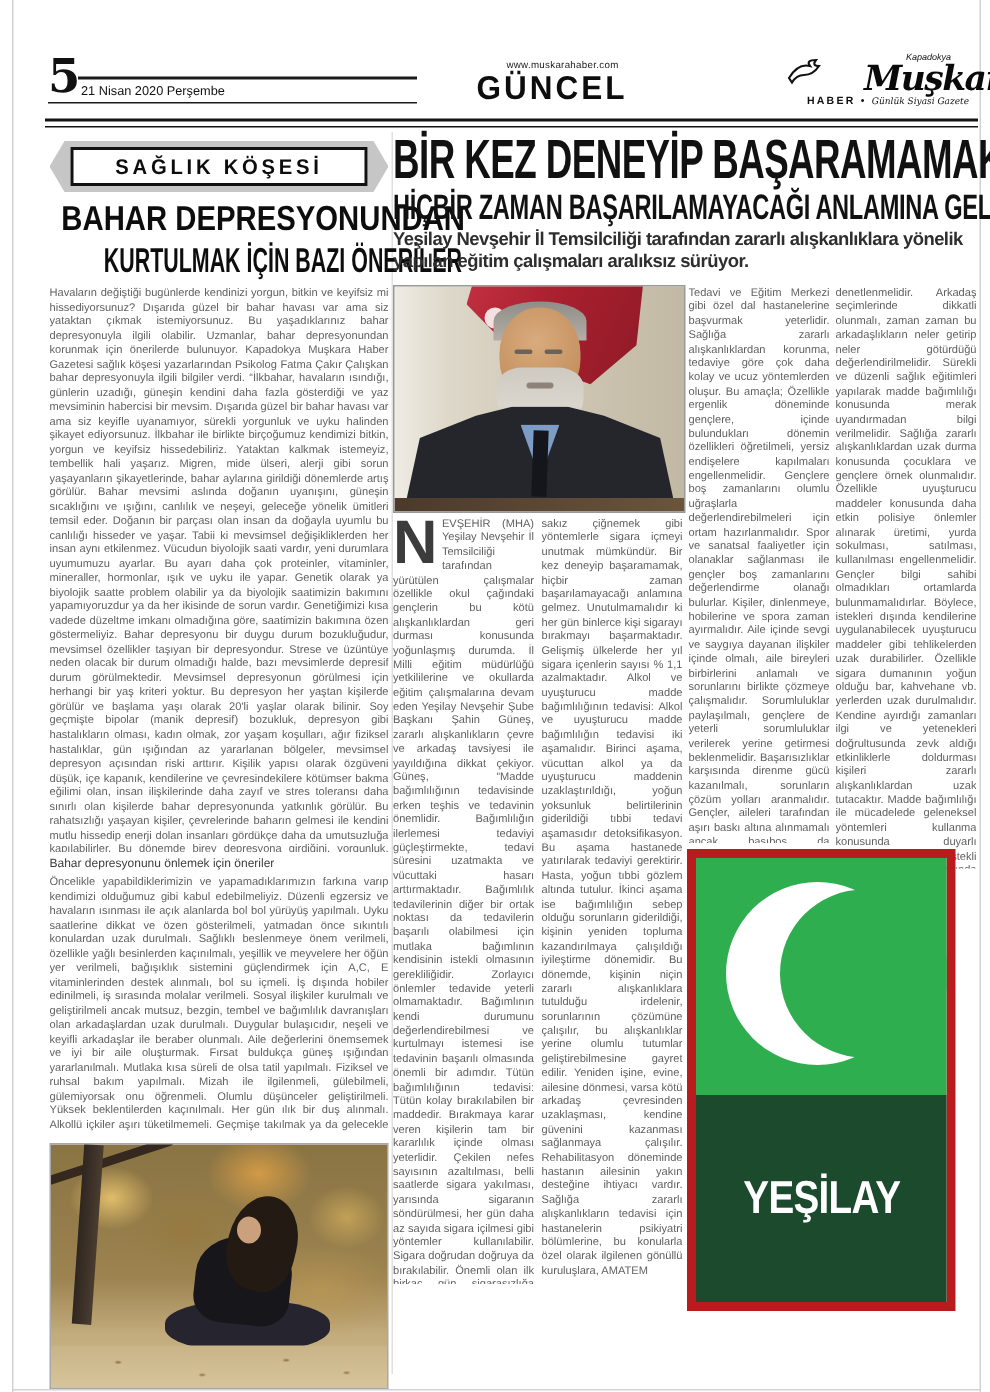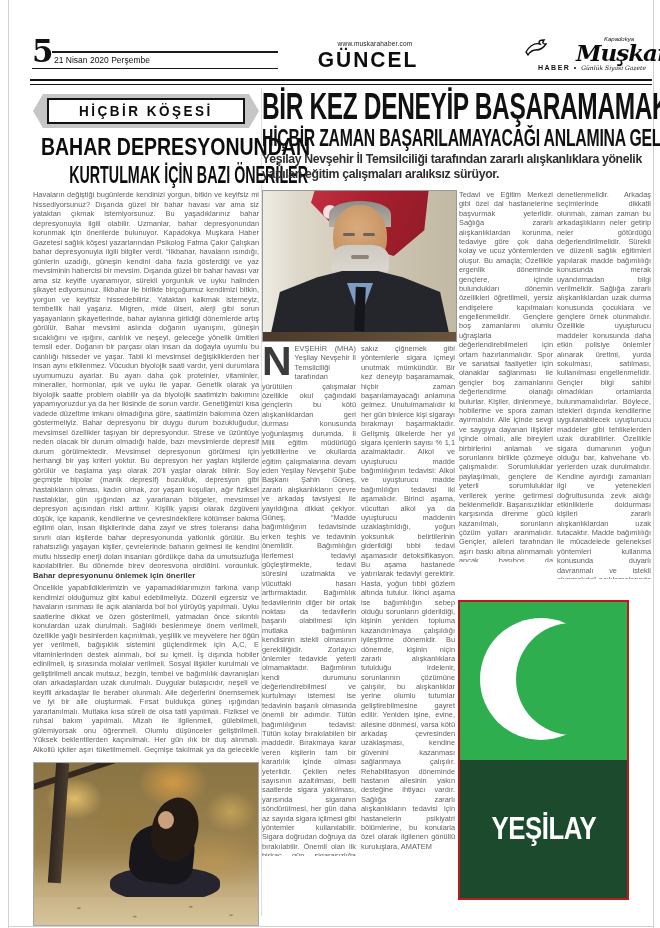--- a/index.html
+++ b/index.html
@@ -43,21 +43,21 @@
     border:2px solid #111;display:flex;align-items:center;justify-content:center;}
   .kicker-text{font-size:13.5px;font-weight:900;letter-spacing:2.5px;color:#0d0d0d;transform:scaleY(1.05);}
   .health-title{position:absolute;left:0;top:47px;width:226px;text-align:center;color:#0d0d0d;}
   .health-title .t1{display:block;font-size:21px;font-weight:900;white-space:nowrap;
     transform:scaleX(.93) scaleY(1.1);transform-origin:center;}
   .health-title .t2{display:block;font-size:21px;font-weight:900;white-space:nowrap;
     transform:scaleX(.68) scaleY(1.1);transform-origin:center;margin-top:4px;}
   .health-body{position:absolute;left:0;width:226px;font-size:7.4px;line-height:1.285;color:#616161;
     text-align:justify;overflow:hidden;}
   .hb1{top:102px;height:378px;}
-  .health-subhead{position:absolute;left:0;top:483px;width:226px;font-size:8px;font-weight:bold;color:#3d3d3d;}
+  .health-subhead{position:absolute;left:0;top:483px;width:226px;font-size:8px;font-weight:normal;color:#3d3d3d;}
   .hb2{top:495px;height:172px;}
 
   
   .photo-woman{position:absolute;left:0;top:674px;width:224px;height:162px;border:1px solid #a8a8a8;
     overflow:hidden;
     background:
       radial-gradient(40px 30px at 18% 22%,rgba(233,196,110,.9),rgba(233,196,110,0) 70%),
       radial-gradient(50px 36px at 62% 12%,rgba(222,160,70,.85),rgba(222,160,70,0) 70%),
       radial-gradient(36px 30px at 88% 30%,rgba(205,170,90,.8),rgba(205,170,90,0) 70%),
       radial-gradient(60px 40px at 40% 35%,rgba(150,120,60,.7),rgba(150,120,60,0) 70%),
@@ -111,21 +111,21 @@
   .desk{position:absolute;left:0;bottom:0;width:100%;height:9px;background:linear-gradient(90deg,#4b3a2b,#6a543c);}
 
   .acol{position:absolute;width:94px;font-size:7.4px;line-height:1.27;color:#5f5f5f;text-align:justify;overflow:hidden;}
   .c1{left:0;top:258px;height:512px;}
   .c2{left:99px;top:258px;height:534px;}
   .c3{left:197px;top:104px;height:372px;}
   .c4{left:295px;top:104px;height:389px;}
   .dropcap{float:left;font-size:41px;line-height:32px;font-weight:bold;color:#3c3c3c;margin:1px 3px 0 0;}
 
   
-  .yesilay{position:absolute;left:196px;top:514px;width:167px;height:296px;border:2px solid #b91c1c;}
+  .yesilay{position:absolute;left:196px;top:480px;width:167px;height:296px;border:6px solid #b91c1c;}
   .y-top{position:absolute;left:0;top:0;width:167px;height:158px;background:var(--yesilay-green,#2fae4f);overflow:hidden;}
   .crescent{position:absolute;left:20px;top:16px;width:122px;height:122px;border-radius:50%;background:#fff;}
   .crescent::after{content:"";position:absolute;left:36px;top:5px;width:112px;height:112px;border-radius:50%;
     background:var(--yesilay-green,#2fae4f);}
   .y-bottom{position:absolute;left:0;top:158px;width:167px;height:138px;background:var(--yesilay-dark-green,#1b4a2d);
     display:flex;align-items:center;justify-content:center;}
   .y-word{font-size:28px;font-weight:900;color:#fff;letter-spacing:-.5px;transform:scaleX(.92) scaleY(1.1);}
 </style>
 </head>
 <body>
@@ -155,21 +155,21 @@
       </span>
     </div>
   </div>
   <div class="hdr-rule1"></div>
   <div class="hdr-rule2"></div>
   <div class="col-sep"></div>
 
   <aside class="health">
     <div class="kicker-ribbon">
       <div class="kicker-inner">
-        <span class="kicker-text">HİÇBİR KÖŞESİ</span>
+        <span class="kicker-text">SAĞLIK KÖŞESİ</span>
       </div>
     </div>
     <h2 class="health-title" style="margin:0;">
       <span class="t1">BAHAR DEPRESYONUNDAN</span>
       <span class="t2">KURTULMAK İÇİN BAZI ÖNERİLER</span>
     </h2>
     <p class="health-body hb1" style="margin:0;">Havaların değiştiği bugünlerde kendinizi yorgun, bitkin ve keyifsiz mi hissediyorsunuz? Dışarıda güzel bir bahar havası var ama siz yataktan çıkmak istemiyorsunuz. Bu yaşadıklarınız bahar depresyonuyla ilgili olabilir. Uzmanlar, bahar depresyonundan korunmak için önerilerde bulunuyor. Kapadokya Muşkara Haber Gazetesi sağlık köşesi yazarlarından Psikolog Fatma Çakır Çalışkan bahar depresyonuyla ilgili bilgiler verdi. “İlkbahar, havaların ısındığı, günlerin uzadığı, güneşin kendini daha fazla gösterdiği ve yaz mevsiminin habercisi bir mevsim. Dışarıda güzel bir bahar havası var ama siz keyifle uyanamıyor, sürekli yorgunluk ve uyku halinden şikayet ediyorsunuz. İlkbahar ile birlikte birçoğumuz kendimizi bitkin, yorgun ve keyifsiz hissedebiliriz. Yataktan kalkmak istemeyiz, tembellik hali yaşarız. Migren, mide ülseri, alerji gibi sorun yaşayanların şikayetlerinde, bahar aylarına girildiği dönemlerde artış görülür. Bahar mevsimi aslında doğanın uyanışını, güneşin sıcaklığını ve ışığını, canlılık ve neşeyi, geleceğe yönelik ümitleri temsil eder. Doğanın bir parçası olan insan da doğayla uyumlu bu canlılığı hisseder ve yaşar. Tabii ki mevsimsel değişikliklerden her insan aynı etkilenmez. Vücudun biyolojik saati vardır, yeni durumlara uyumumuzu ayarlar. Bu ayarı daha çok proteinler, vitaminler, mineraller, hormonlar, ışık ve uyku ile yapar. Genetik olarak ya biyolojik saatte problem olabilir ya da biyolojik saatimizin bakımını yapamıyoruzdur ya da her ikisinde de sorun vardır. Genetiğimizi kısa vadede düzeltme imkanı olmadığına göre, saatimizin bakımına özen göstermeliyiz. Bahar depresyonu bir duygu durum bozukluğudur, mevsimsel özellikler taşıyan bir depresyondur. Strese ve üzüntüye neden olacak bir durum olmadığı halde, bazı mevsimlerde depresif durum görülmektedir. Mevsimsel depresyonun görülmesi için herhangi bir yaş kriteri yoktur. Bu depresyon her yaştan kişilerde görülür ve başlama yaşı olarak 20'li yaşlar olarak bilinir. Soy geçmişte bipolar (manik depresif) bozukluk, depresyon gibi hastalıkların olması, kadın olmak, zor yaşam koşulları, ağır fiziksel hastalıklar, gün ışığından az yararlanan bölgeler, mevsimsel depresyon açısından riski arttırır. Kişilik yapısı olarak özgüveni düşük, içe kapanık, kendilerine ve çevresindekilere kötümser bakma eğilimi olan, insan ilişkilerinde daha zayıf ve stres toleransı daha sınırlı olan kişilerde bahar depresyonunda yatkınlık görülür. Bu rahatsızlığı yaşayan kişiler, çevrelerinde baharın gelmesi ile kendini mutlu hissedip enerji dolan insanları gördükçe daha da umutsuzluğa kapılabilirler. Bu dönemde birey depresyona girdiğini, yorgunluk, bitkinlik ve halsizlik ile başlayıp karamsarlık ile devam eden bir ruh halini yaşamaya başlaması ile anlar. Bu ruh hali tedavi edilmezse ciddi sorunlara yol açabilir. Psikolojik sorunlara genelde bedensel sorunlar da eşlik eder. Tedavide ilaç tedavisi ve psikoterapi çok etkilidir. Işık tedavisinin (fototerapi) başarısı da oldukça yüksektir. Işık tedavisi mevsim geçişi dönemlerinde son derece koruyucu olabilmekte, depresyon belirtilerinde belirgin düzelme sağlayabilmektedir.”</p>
     <p class="health-subhead" style="margin:0;">Bahar depresyonunu önlemek için öneriler</p>
     <p class="health-body hb2" style="margin:0;">Öncelikle yapabildiklerimizin ve yapamadıklarımızın farkına varıp kendimizi olduğumuz gibi kabul edebilmeliyiz. Düzenli egzersiz ve havaların ısınması ile açık alanlarda bol bol yürüyüş yapılmalı. Uyku saatlerine dikkat ve özen gösterilmeli, yatmadan önce sıkıntılı konulardan uzak durulmalı. Sağlıklı beslenmeye önem verilmeli, özellikle yağlı besinlerden kaçınılmalı, yeşillik ve meyvelere her öğün yer verilmeli, bağışıklık sistemini güçlendirmek için A,C, E vitaminlerinden destek alınmalı, bol su içmeli. İş dışında hobiler edinilmeli, iş sırasında molalar verilmeli. Sosyal ilişkiler kurulmalı ve geliştirilmeli ancak mutsuz, bezgin, tembel ve bağımlılık davranışları olan arkadaşlardan uzak durulmalı. Duygular bulaşıcıdır, neşeli ve keyifli arkadaşlar ile beraber olunmalı. Aile değerlerini önemsemek ve iyi bir aile oluşturmak. Fırsat buldukça güneş ışığından yararlanılmalı. Mutlaka kısa süreli de olsa tatil yapılmalı. Fiziksel ve ruhsal bakım yapılmalı. Mizah ile ilgilenmeli, gülebilmeli, gülemiyorsak onu öğrenmeli. Olumlu düşünceler geliştirilmeli. Yüksek beklentilerden kaçınılmalı. Her gün ılık bir duş alınmalı. Alkollü içkiler aşırı tüketilmemeli. Geçmişe takılmak ya da gelecekle ilgili kaygılanmak yerine o an yaşanmalı ve bahar gelmeden önce baharla ilgili önemli planlar yapmalı, hedefler belirlemeli, gerekirse bu amaçla arkadaş grupları kurulmalı.”</p>
     <div class="photo-woman">

